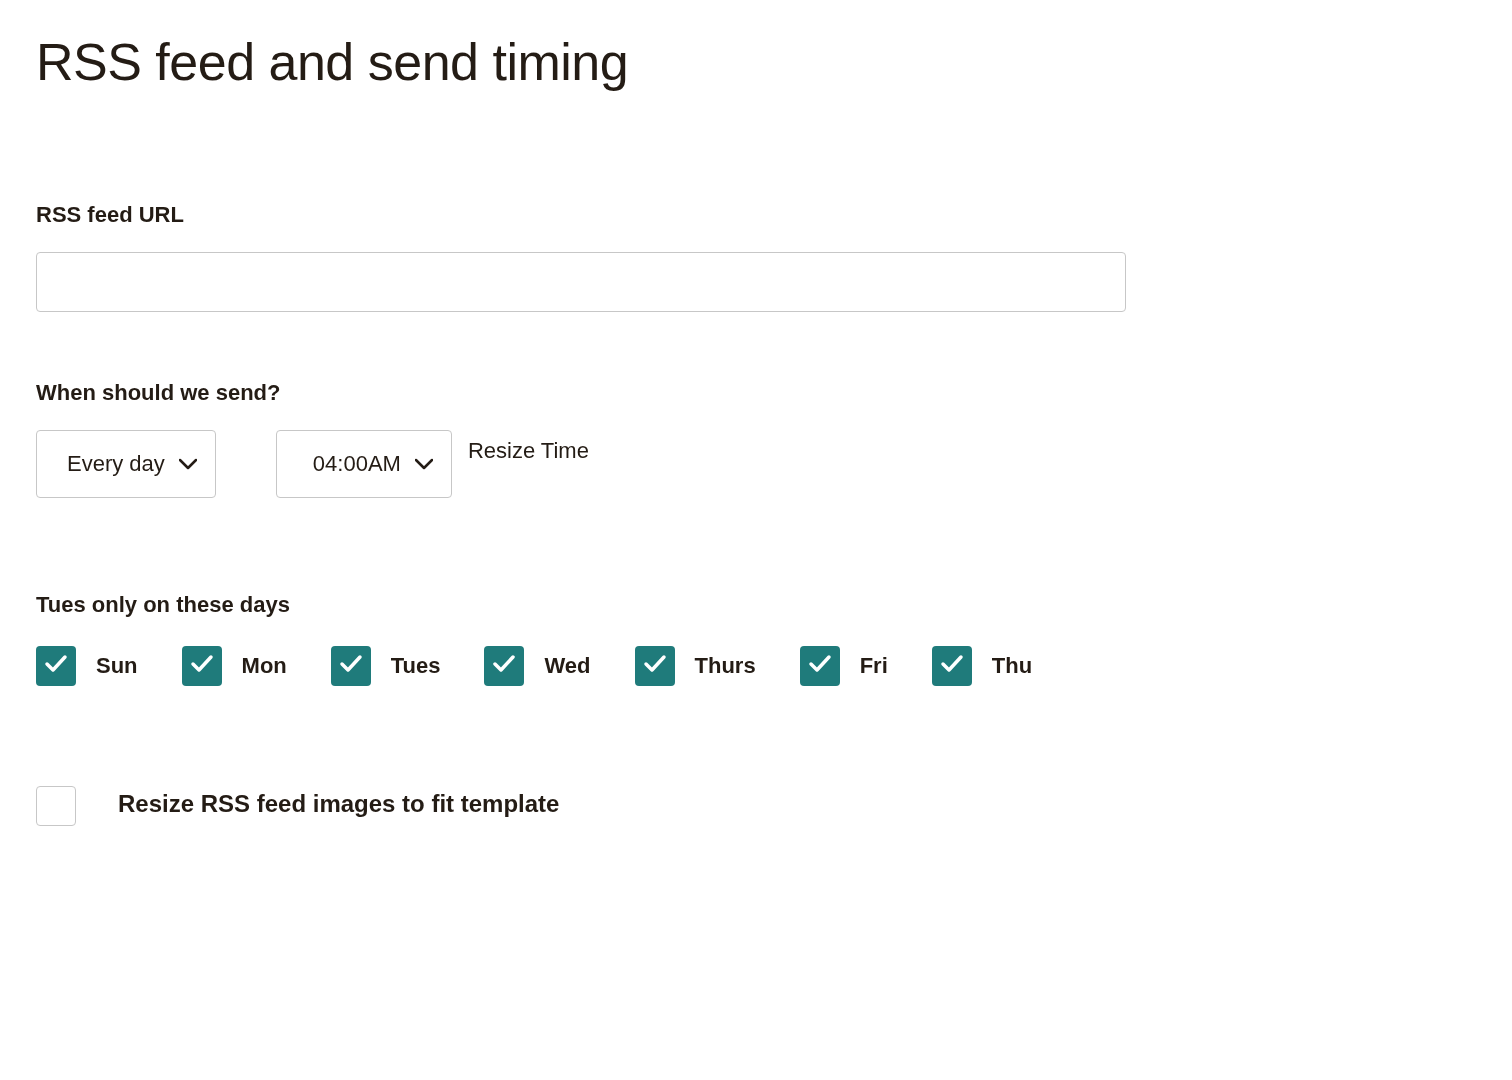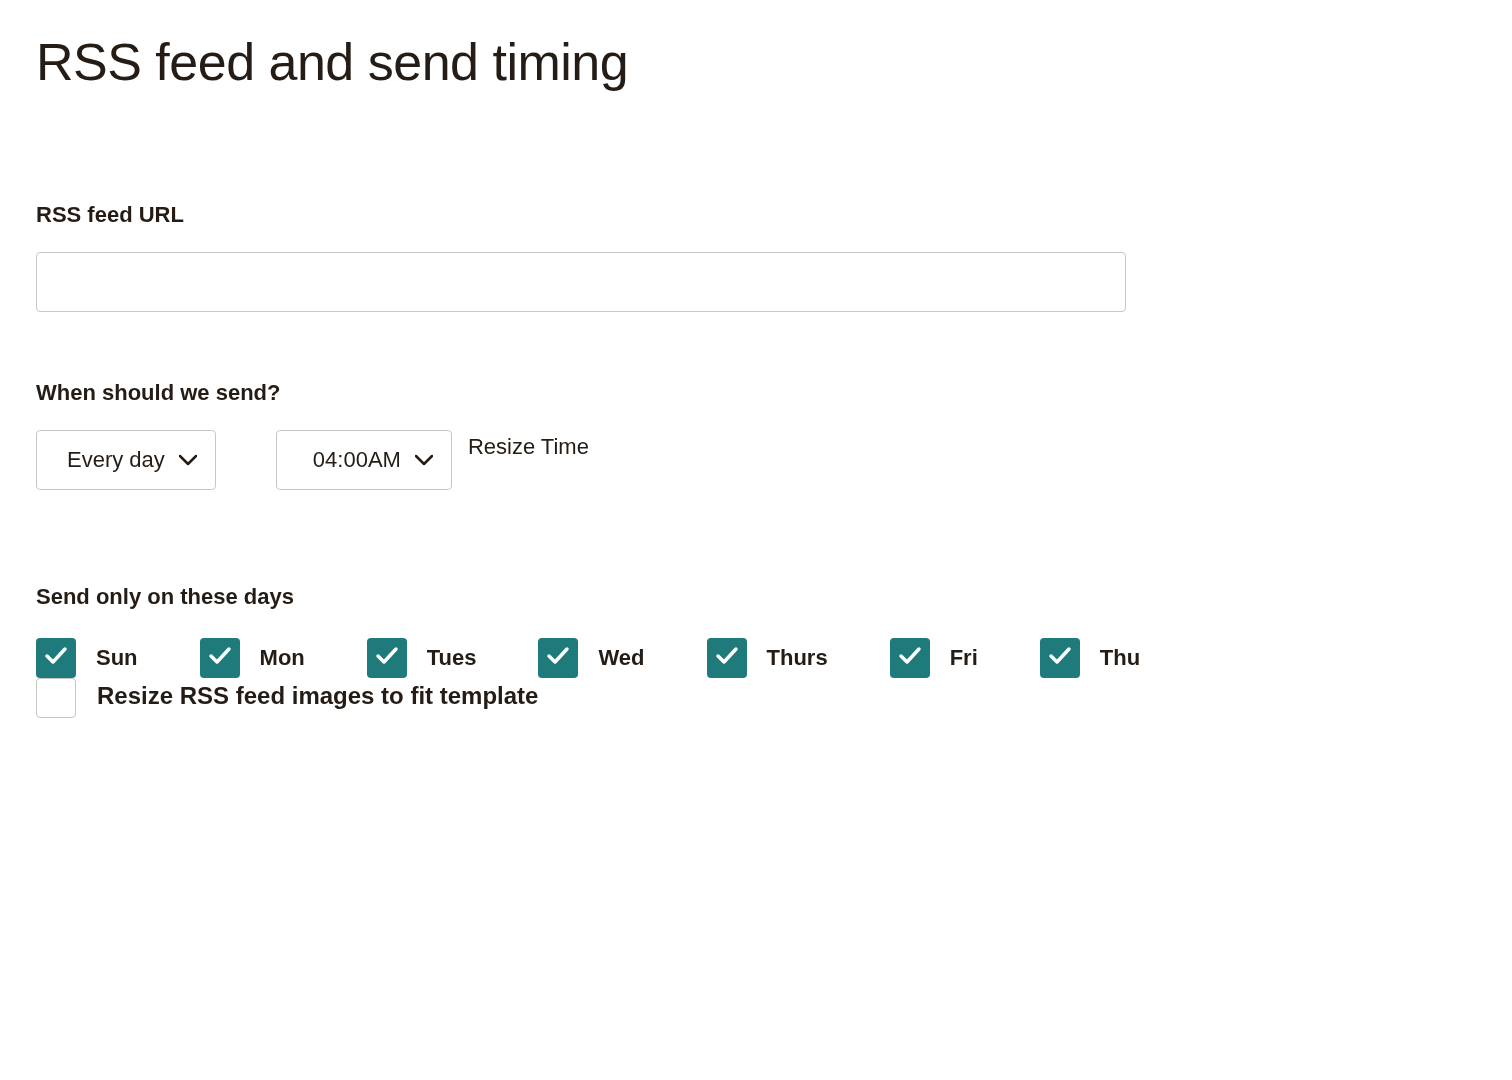--- a/index.html
+++ b/index.html
@@ -54,21 +54,21 @@
       display: flex;
       align-items: center;
       gap: 60px;
     }
     .select-wrap {
       position: relative;
       display: inline-flex;
       align-items: center;
       border: 1px solid #c7c7c7;
       border-radius: 4px;
-      height: 60px;
+      height: 68px;
       padding: 0 50px 0 30px;
       background: #ffffff;
       cursor: pointer;
     }
     .select-wrap .select-value {
       font-size: 22px;
       color: #241c15;
     }
     .select-wrap .chev {
       position: absolute;
@@ -85,21 +85,21 @@
       color: #241c15;
       margin-left: -44px;
       margin-top: -26px;
     }
     .days-section {
       margin-top: 94px;
     }
     .days-row {
       display: flex;
       align-items: center;
-      gap: 62px;
+      gap: 44px;
       margin-top: 28px;
     }
     .day-item {
       display: inline-flex;
       align-items: center;
       gap: 20px;
     }
     .checkbox {
       width: 40px;
       height: 40px;
@@ -115,23 +115,24 @@
     .checkbox.unchecked {
       background: #ffffff;
       border: 1px solid #c7c7c7;
     }
     .day-label {
       font-size: 22px;
       font-weight: 600;
       color: #241c15;
     }
     .resize-section {
+      margin-top: 100px;
       display: flex;
       align-items: flex-start;
-      gap: 21px;
+      gap: 42px;
     }
     .resize-right .resize-title {
       font-size: 24px;
       font-weight: 600;
       color: #241c15;
       margin-bottom: 22px;
       margin-top: 4px;
     }
     .resize-right .resize-desc {
       font-size: 22px;
@@ -166,21 +167,21 @@
         <svg width="18" height="12" viewBox="0 0 18 12">
             <path d="M1 2 L9 10 L17 2" stroke="#241c15" stroke-width="2.5" fill="none" stroke-linecap="round" stroke-linejoin="round"></path>
           </svg>
       </span>
     </div>
     <span class="tz-label">Resize Time</span>
   </div>
 </div>
 
 <div class="days-section">
-  <div class="field-label" style="margin-bottom:0">Send only on these days</div>
+  <div class="field-label" style="margin-bottom:0">Tues only on these days</div>
   <div class="days-row" id="days-row">
       <div class="day-item">
         <div class="checkbox checked">
           <span><svg width="24" height="20" viewBox="0 0 24 20">
               <path d="M3 10 L9 16 L21 3" stroke="#ffffff" stroke-width="3.5" fill="none" stroke-linecap="round" stroke-linejoin="round"></path>
             </svg></span>
         </div>
         <span class="day-label">Sun</span>
       </div>
       <div class="day-item">

